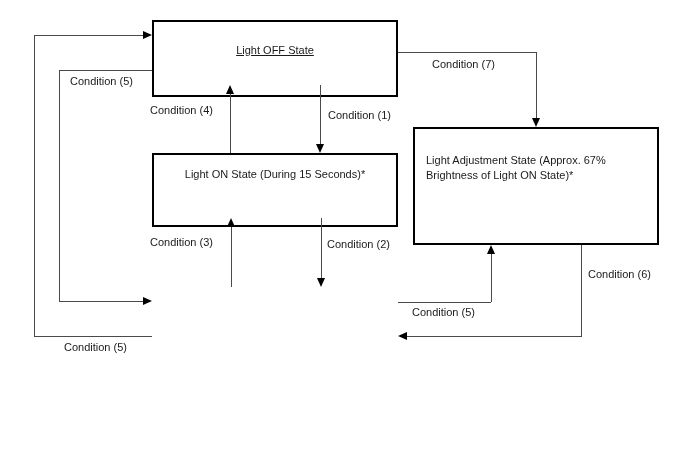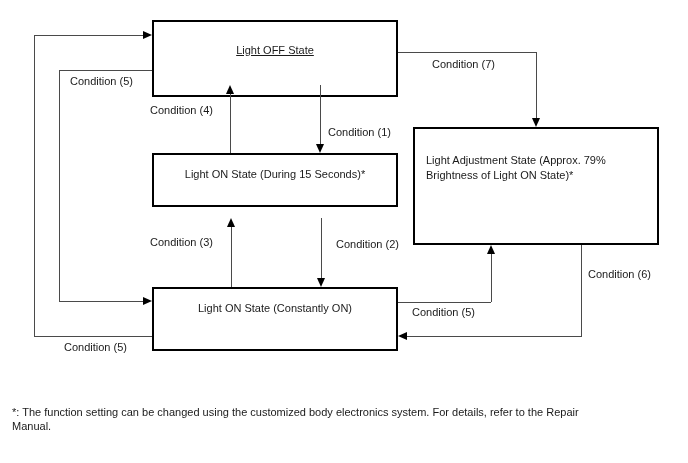--- a/index.html
+++ b/index.html
@@ -15,21 +15,21 @@
     position:absolute;
     background:#ffffff;
     border:2px solid #000000;
     box-sizing:border-box;
     font-size:11px;
     line-height:13px;
     color:#1a1a1a;
   }
   .box.center{text-align:center;}
   #box-off   {left:152px;top:20px;width:246px;height:77px;padding-top:22px;text-decoration:underline;}
-  #box-on15  {left:152px;top:153px;width:246px;height:54px;padding-top:13px;}
+  #box-on15  {left:152px;top:153px;width:246px;height:74px;padding-top:13px;}
   #box-adj   {left:413px;top:127px;width:246px;height:118px;padding:24px 14px 0 11px;line-height:15px;}
   #box-const {left:152px;top:287px;width:246px;height:64px;padding-top:13px;}
 
   .vl{position:absolute;width:1px;background:#4a4a4a;}
   .hl{position:absolute;height:1px;background:#4a4a4a;}
 
   .ar{position:absolute;width:0;height:0;}
   .ar-down {border-left:4px solid transparent;border-right:4px solid transparent;border-top:9px solid #000;}
   .ar-up   {border-left:4px solid transparent;border-right:4px solid transparent;border-bottom:9px solid #000;}
   .ar-right{border-top:4px solid transparent;border-bottom:4px solid transparent;border-left:9px solid #000;}
@@ -51,22 +51,21 @@
   }
   .footnote div{white-space:nowrap;}
 </style>
 </head>
 <body>
 
 <div class="canvas">
 
   <div class="box center" id="box-off">Light OFF State</div>
   <div class="box center" id="box-on15">Light ON State (During 15 Seconds)*</div>
-  <div class="box" id="box-adj">Light Adjustment State (Approx. 79% Brightness of Light ON State)*</div>
-  <div class="box center" id="box-const">Light ON State (Constantly ON)</div>
+  <div class="box" id="box-adj">Light Adjustment State (Approx. 67% Brightness of Light ON State)*</div>
 
   <div class="vl" style="left:320px;top:85px;height:59px"></div>
   <div class="ar ar-down" style="left:316px;top:144px"></div>
 
   <div class="vl" style="left:230px;top:94px;height:59px"></div>
   <div class="ar ar-up" style="left:226px;top:85px"></div>
 
   <div class="vl" style="left:321px;top:218px;height:60px"></div>
   <div class="ar ar-down" style="left:317px;top:278px"></div>
 
@@ -88,28 +87,24 @@
   <div class="hl" style="left:34px;top:336px;width:118px"></div>
   <div class="vl" style="left:34px;top:35px;height:302px"></div>
   <div class="hl" style="left:34px;top:35px;width:109px"></div>
   <div class="ar ar-right" style="left:143px;top:31px"></div>
 
   <div class="hl" style="left:59px;top:70px;width:93px"></div>
   <div class="vl" style="left:59px;top:70px;height:232px"></div>
   <div class="hl" style="left:59px;top:301px;width:84px"></div>
   <div class="ar ar-right" style="left:143px;top:297px"></div>
 
-  <div class="lbl" style="left:328px;top:126px">Condition (1)</div>
-  <div class="lbl" style="left:336px;top:238px">Condition (2)</div>
+  <div class="lbl" style="left:328px;top:109px">Condition (1)</div>
+  <div class="lbl" style="left:327px;top:238px">Condition (2)</div>
   <div class="lbl" style="left:150px;top:236px">Condition (3)</div>
   <div class="lbl" style="left:150px;top:104px">Condition (4)</div>
   <div class="lbl" style="left:412px;top:306px">Condition (5)</div>
   <div class="lbl" style="left:588px;top:268px">Condition (6)</div>
   <div class="lbl" style="left:432px;top:58px">Condition (7)</div>
   <div class="lbl" style="left:64px;top:341px">Condition (5)</div>
   <div class="lbl" style="left:70px;top:75px">Condition (5)</div>
 
-  <div class="footnote">
-    <div>*: The function setting can be changed using the customized body electronics system. For details, refer to the Repair</div>
-    <div>Manual.</div>
-  </div>
 
 </div>
 
 </body></html>

